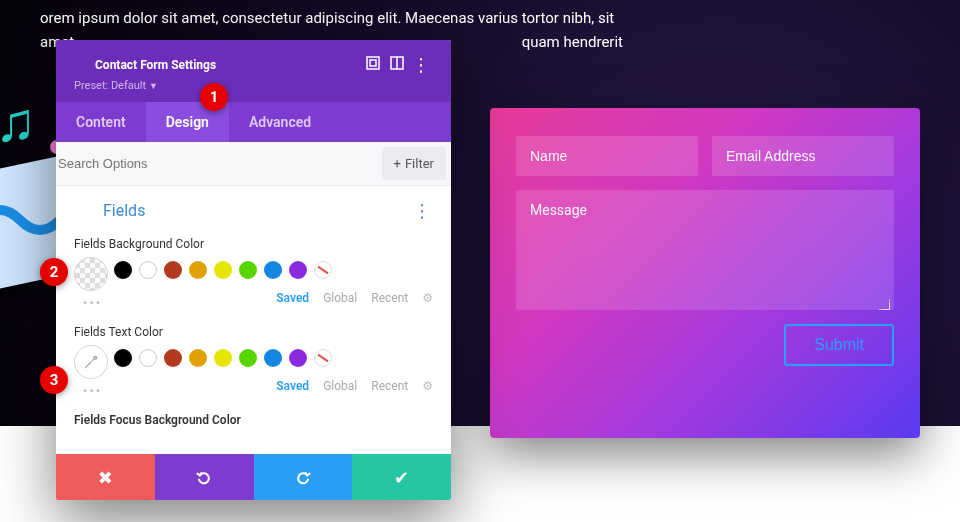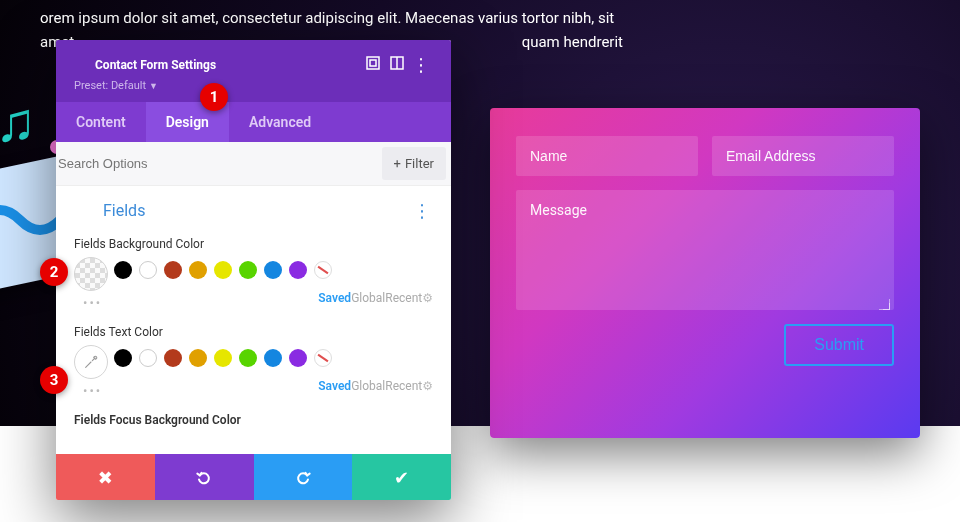--- a/index.html
+++ b/index.html
@@ -101,21 +101,21 @@
     background-position:0 0,0 5px,5px -5px,-5px 0;
     background-color:#fafafa;
   }
   .bigcircle.white { background:#fff; }
   .dots3 { position:absolute; left:27px; top:34px; font-size:13px; color:#bbb; letter-spacing:2px; }
   .sw { width:18px; height:18px; border-radius:50%; cursor:pointer; }
   .sw.stroke { border:1px solid #ccc; }
   .sw.none { background:#fff; border:1px solid #ddd; position:relative; }
   .sw.none::after { content:""; position:absolute; left:2px; right:2px; top:50%; height:2px; background:#e04f4f; transform: translateY(-50%) rotate(35deg); }
 
-  .swatch-meta { display:flex; font-size:12px; padding:6px 18px 16px 18px; justify-content:flex-end; align-items:center; }
+  .swatch-meta { display:flex; gap:14px; font-size:12px; padding:6px 18px 16px 18px; justify-content:flex-end; align-items:center; }
   .swatch-meta .saved { color:#2a9df4; font-weight:600; }
   .swatch-meta .dim { color:#aaa; }
   .swatch-meta .gear { color:#bbb; cursor:pointer; }
 
   .panel-footer { display:flex; height:46px; }
   .fbtn { flex:1; display:flex; align-items:center; justify-content:center; cursor:pointer; color:#fff; font-size:18px; }
   .fbtn.cancel { background:#ef5a5a; }
   .fbtn.undo   { background:#7e3bd0; }
   .fbtn.redo   { background:#2a9df4; }
   .fbtn.ok     { background:#26c6a2; }

